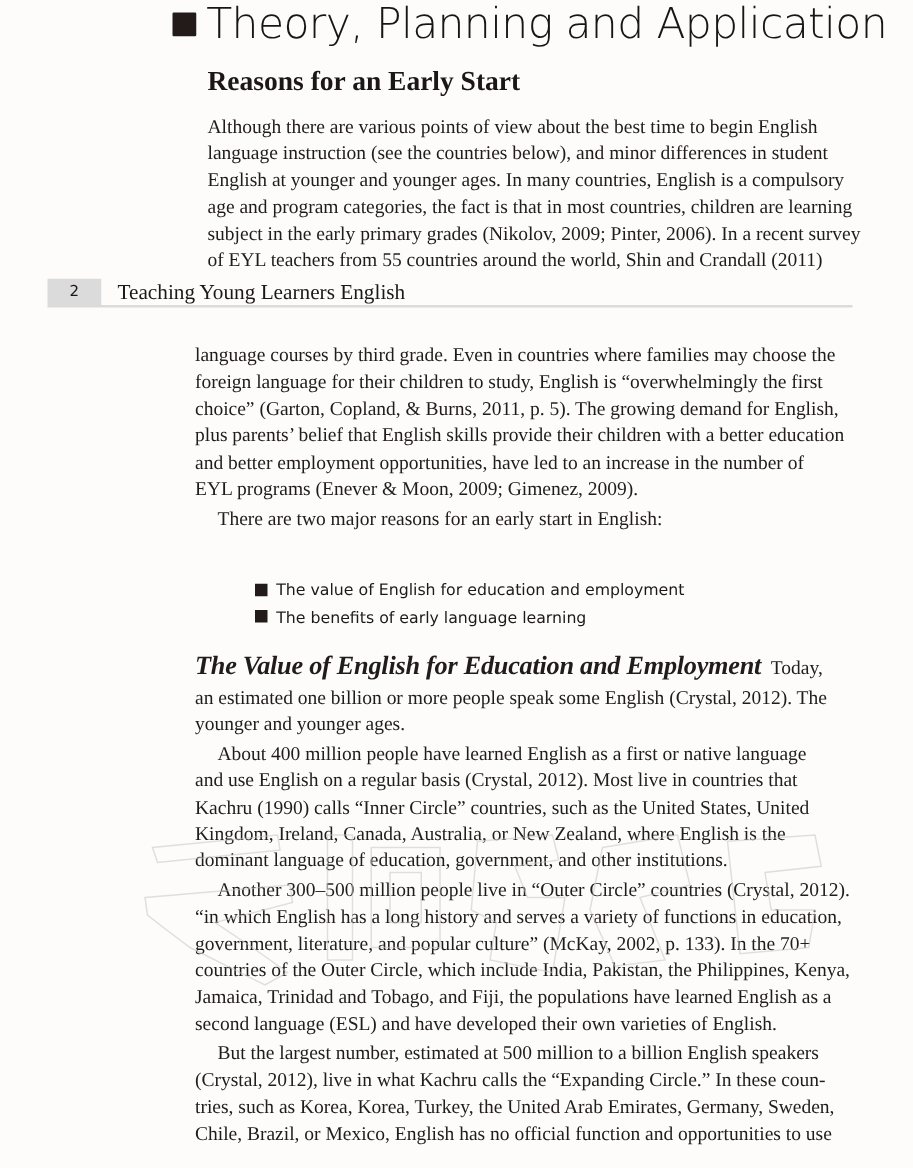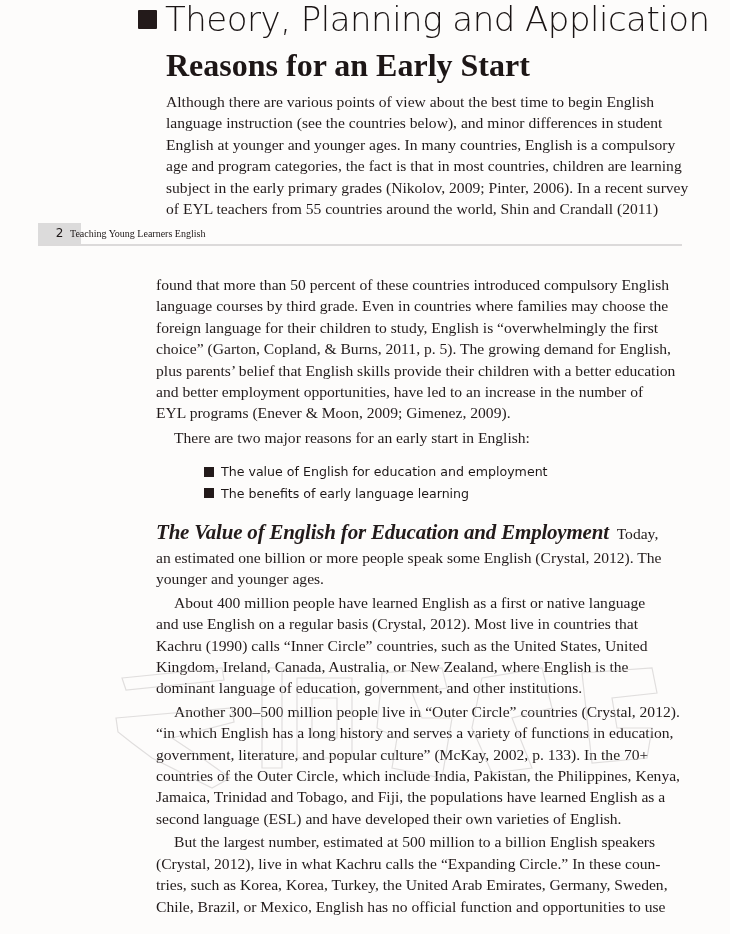--- a/index.html
+++ b/index.html
@@ -15,41 +15,41 @@
       font-family: "DejaVu Sans", "Liberation Sans", sans-serif;
       font-weight: 300; font-size: 34px; letter-spacing: -0.5px;
       color: #1a1414; white-space: nowrap; line-height: 38px;
     }
     .chapter-title .sq {
       width: 19px; height: 19px; background: #231a1a; margin-right: 8px;
       display: inline-block; border-radius: 1px;
     }
     .section-title {
       position: absolute; left: 166px; top: 50px;
-      font-weight: bold; font-size: 32px; color: #1d1616; white-space: nowrap;
+      font-weight: bold; font-size: 22px; color: #1d1616; white-space: nowrap;
       line-height: 30px;
     }
     .para {
       position: absolute; font-size: 15.6px; line-height: 21.4px; color: #221b1b;
     }
     .para .ln { display: block; white-space: nowrap; }
     .para .ind { padding-left: 18px; }
     .p1 { left: 166px; top: 91px; width: 512px; }
     .footer-band {
       position: absolute; left: 38px; top: 223px; width: 644px; height: 21px;
       border-bottom: 2px solid #dcdada;
     }
     .page-num {
       position: absolute; left: 0; top: 0; width: 43px; height: 21px;
       background: #dcdbdb; font-family: "DejaVu Sans", sans-serif;
       font-size: 12px; text-align: center; line-height: 21px; color: #1d1717;
     }
     .running-head {
-      position: absolute; left: 32px; top: 0; line-height: 22px;
-      font-size: 10px; color: #1d1717; white-space: nowrap;
+      position: absolute; left: 56px; top: 0; line-height: 22px;
+      font-size: 17px; color: #1d1717; white-space: nowrap;
     }
     .p2 { left: 156px; top: 274px; width: 520px; }
     .bullets { position: absolute; left: 204px; top: 461px; }
     .bullet {
       display: flex; align-items: center; height: 21.5px;
       font-family: "DejaVu Sans", "Liberation Sans", sans-serif;
       font-size: 12.6px; color: #1e1818; white-space: nowrap;
     }
     .bullet .bsq { width: 10px; height: 10px; background: #231a1a; margin-right: 7px; display: inline-block; }
     .subhead {
@@ -79,21 +79,20 @@
   <span class="ln">subject in the early primary grades (Nikolov, 2009; Pinter, 2006). In a recent survey</span>
   <span class="ln">of EYL teachers from 55 countries around the world, Shin and Crandall (2011)</span>
 </div>
 
 <div class="footer-band">
   <div class="page-num">2</div>
   <div class="running-head">Teaching Young Learners English</div>
 </div>
 
 <div class="para p2">
-  <span class="ln">found that more than 50 percent of these countries introduced compulsory English</span>
   <span class="ln">language courses by third grade. Even in countries where families may choose the</span>
   <span class="ln">foreign language for their children to study, English is “overwhelmingly the first</span>
   <span class="ln">choice” (Garton, Copland, &amp; Burns, 2011, p. 5). The growing demand for English,</span>
   <span class="ln">plus parents’ belief that English skills provide their children with a better education</span>
   <span class="ln">and better employment opportunities, have led to an increase in the number of</span>
   <span class="ln">EYL programs (Enever &amp; Moon, 2009; Gimenez, 2009).</span>
   <span class="ln ind" style="margin-top:3px;">There are two major reasons for an early start in English:</span>
 </div>
 
 <div class="bullets">

